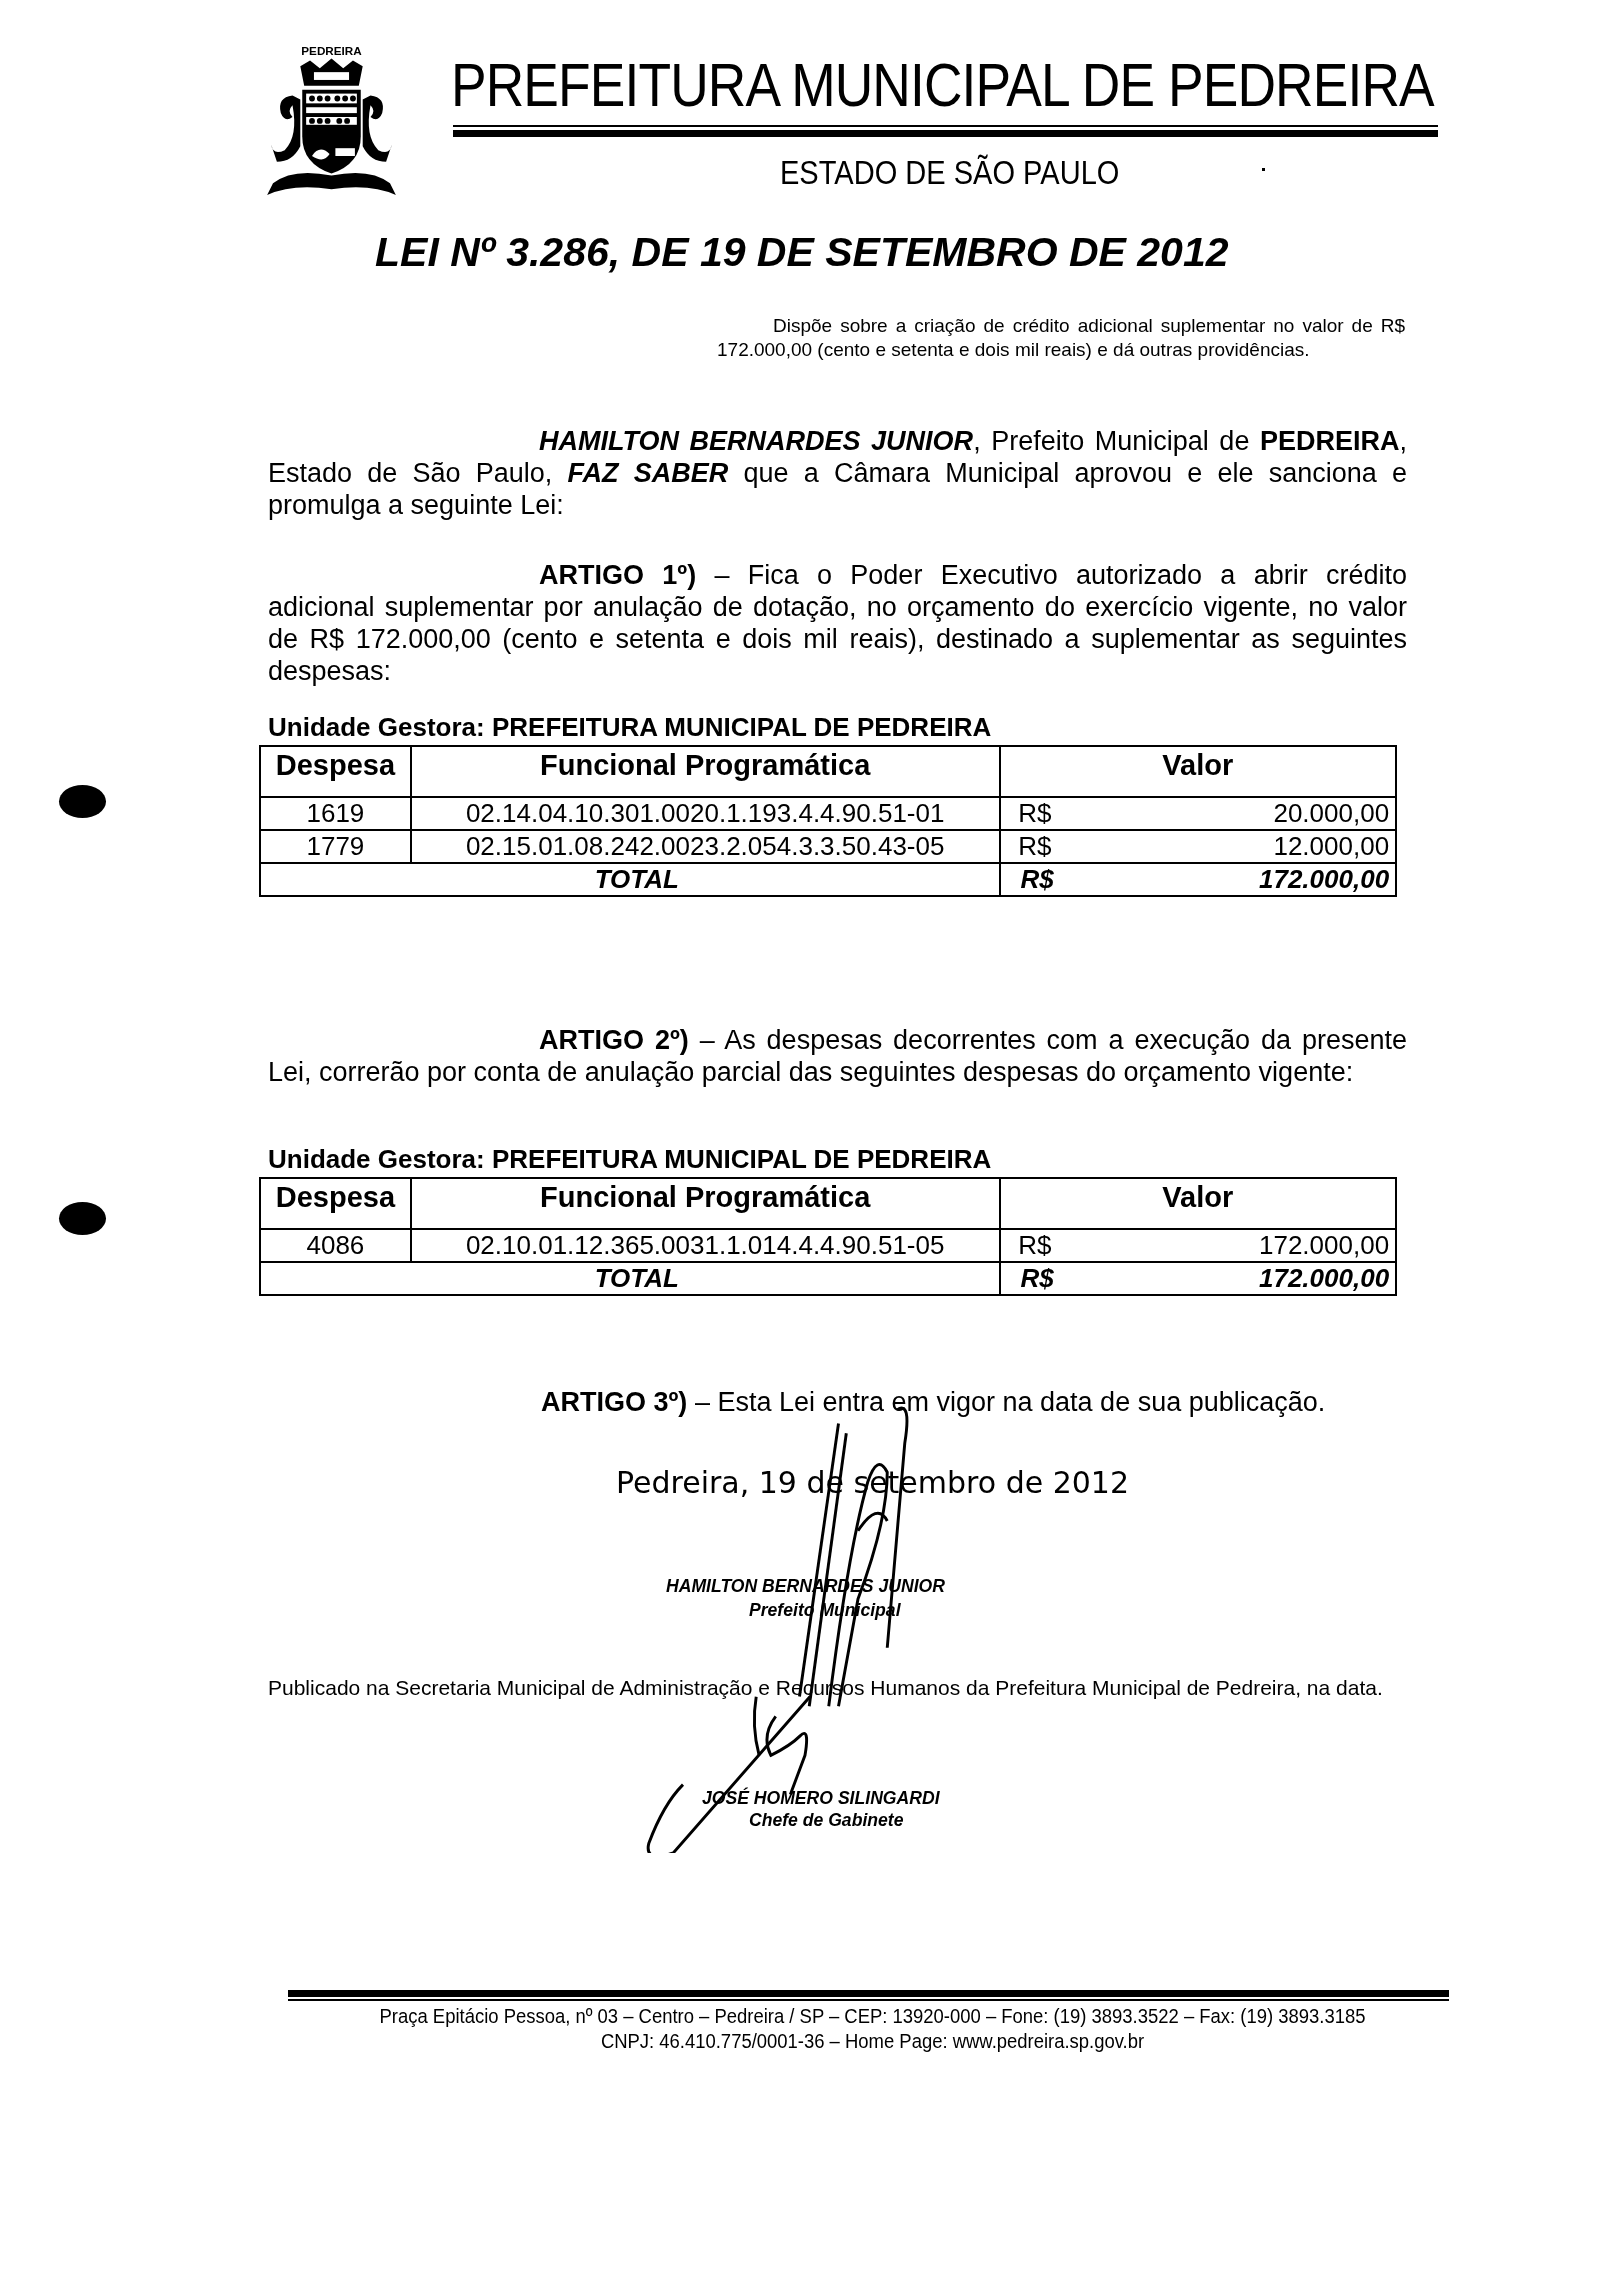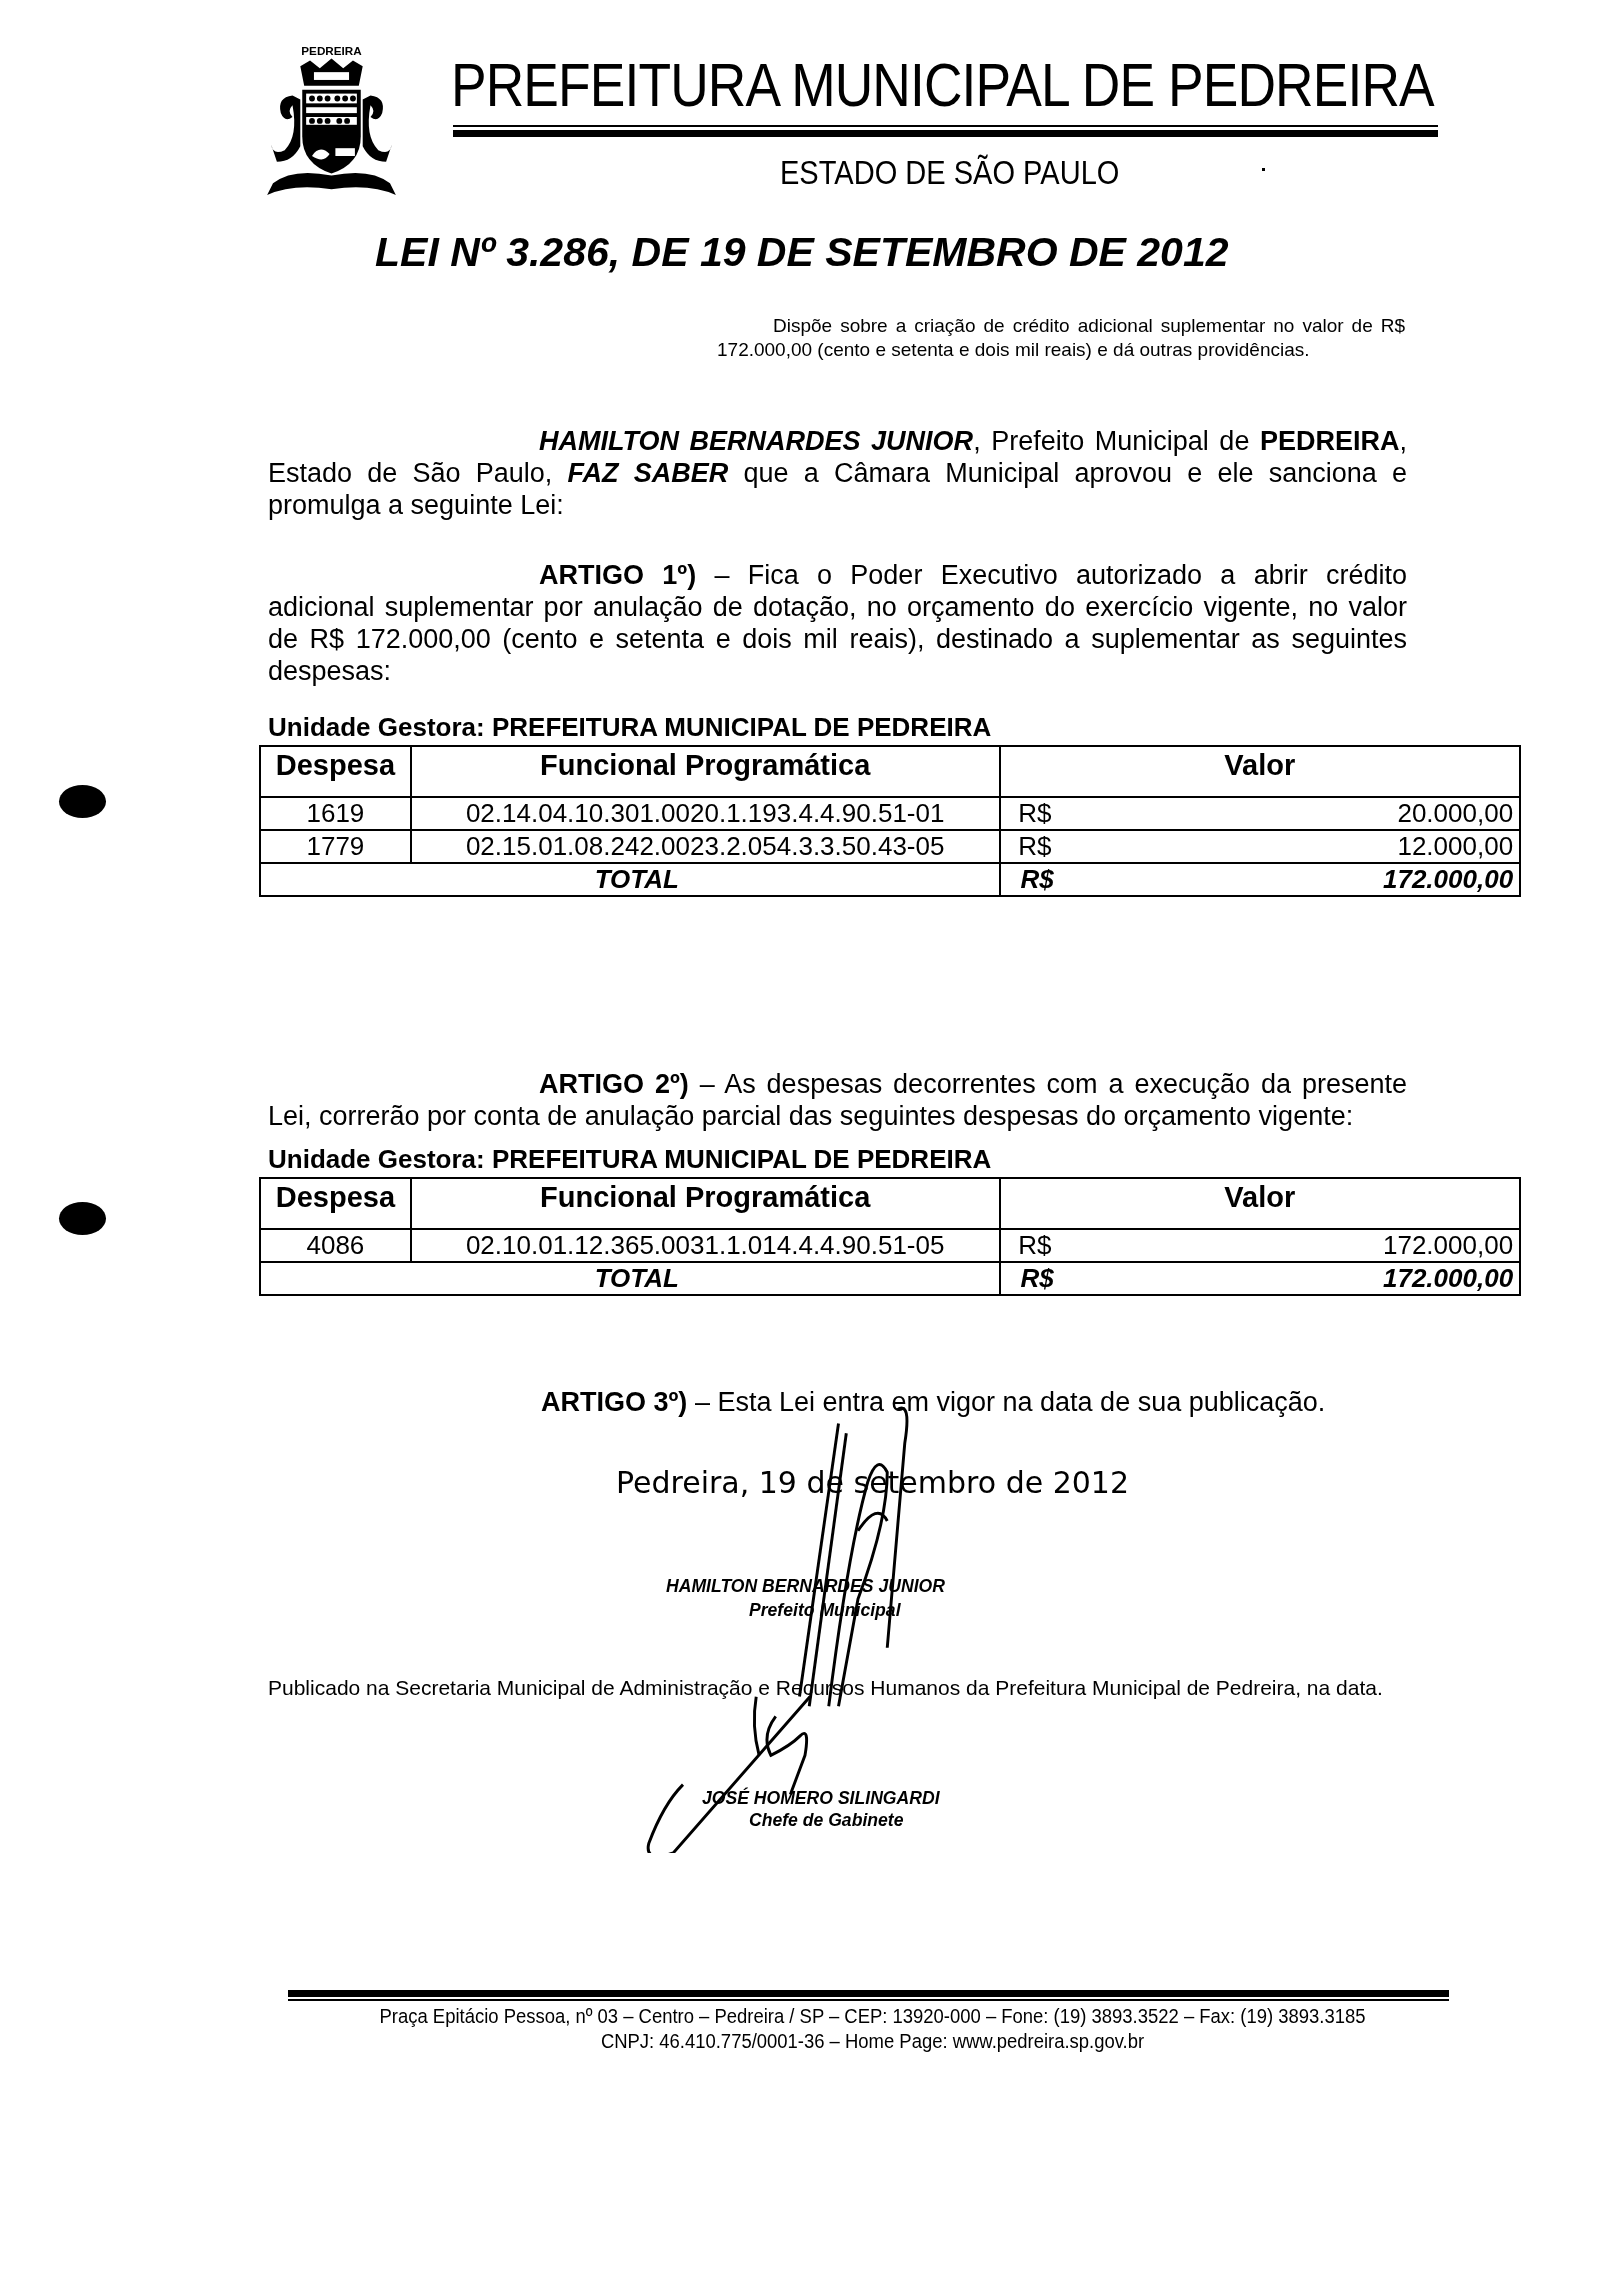--- a/index.html
+++ b/index.html
@@ -12,21 +12,21 @@
   .header-title { left:451px; top:51px; font-size:62px; line-height:68px; letter-spacing:-1px; transform:scaleX(0.86); transform-origin:left top; white-space:nowrap; }
   .rule-thin { left:453px; width:985px; height:2px; background:#000; }
   .rule-thick { left:453px; width:985px; height:6.8px; background:#000; }
   .header-sub { left:780px; top:154px; font-size:33px; transform:scaleX(0.88); transform-origin:left top; white-space:nowrap; }
   .stray-dot { left:1262px; top:168px; width:2.9px; height:2.9px; background:#000; }
   .law-title { left:375px; top:229px; font-size:41px; font-weight:bold; font-style:italic; text-decoration-thickness:2.9px; text-underline-offset:4.9px; white-space:nowrap; }
   .ementa { left:717px; top:314px; width:688px; font-size:19px; line-height:24.4px; text-align:justify; text-indent:56px; }
   .para { left:268px; width:1139px; font-size:27px; line-height:32px; text-align:justify; text-indent:271px; }
   .para b, .para i { font-weight:bold; }
   .unit-label { left:268px; font-size:26px; font-weight:bold; white-space:nowrap; }
-  table.desp { position:absolute; left:259px; width:1262px; border-collapse:collapse; font-size:26px; }
+  table.desp { position:absolute; left:259px; width:1138px; border-collapse:collapse; font-size:26px; }
   table.desp td, table.desp th { border:2px solid #000; padding:0 5.9px; height:29px; }
   table.desp th { font-weight:bold; font-size:29px; height:47px; vertical-align:top; padding-top:2px; }
   table.desp td.c { text-align:center; }
   table.desp td.rs { border-right:none; text-align:left; padding-left:17.6px; width:68px; }
   table.desp td.rv { border-left:none; text-align:right; }
   table.desp tr.total td { font-weight:bold; font-style:italic;padding-left:20px; }
   .date-line { left:616px; top:1465px; font-size:30px; font-family:"DejaVu Sans", sans-serif; white-space:nowrap; }
   .sig-name { font-size:17.6px; font-weight:bold; font-style:italic; white-space:nowrap; }
   .published { left:268px; top:1676px; font-size:21px; white-space:nowrap; }
   .signature { position:absolute; }
@@ -113,21 +113,21 @@
     <td class="rv">12.000,00</td>
   </tr>
   <tr class="total">
     <td colspan="2" class="c">TOTAL</td>
     <td class="rs">R$</td>
     <td class="rv">172.000,00</td>
   </tr>
 </tbody>
   </table>
 
-<div class="abs para" style="top:1024px;margin-top:44px;">
+<div class="abs para" style="top:1024px;">
   <b>ARTIGO 2º)</b><span> – As despesas decorrentes com a execução da presente Lei, correrão por conta de anulação parcial das seguintes despesas do orçamento vigente:</span>
 </div>
 
 <div class="abs unit-label" style="top:1144px;">Unidade Gestora: PREFEITURA MUNICIPAL DE PEDREIRA</div>
 
 <table class="desp" style="top:1177px;">
   <tbody>
       <tr>
     <th style="width:137px;">Despesa</th>
     <th style="width:575px;">Funcional Programática</th>

